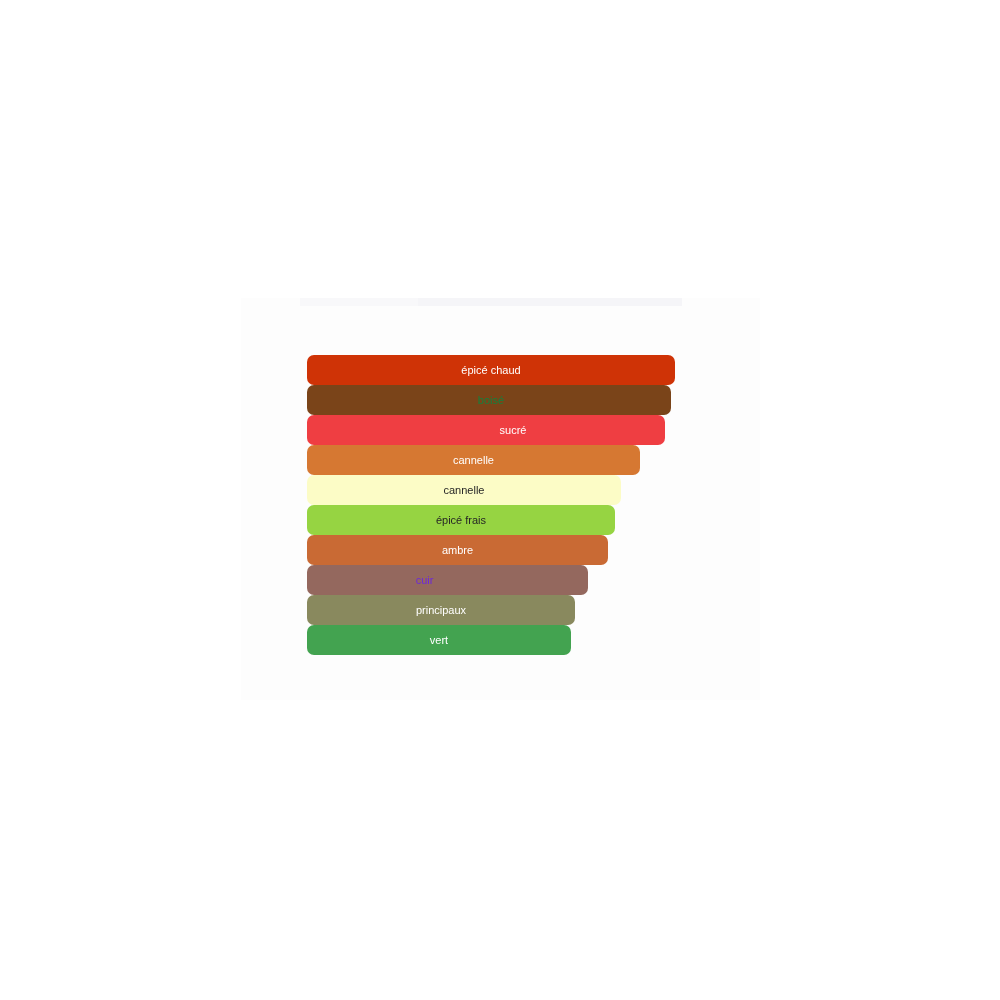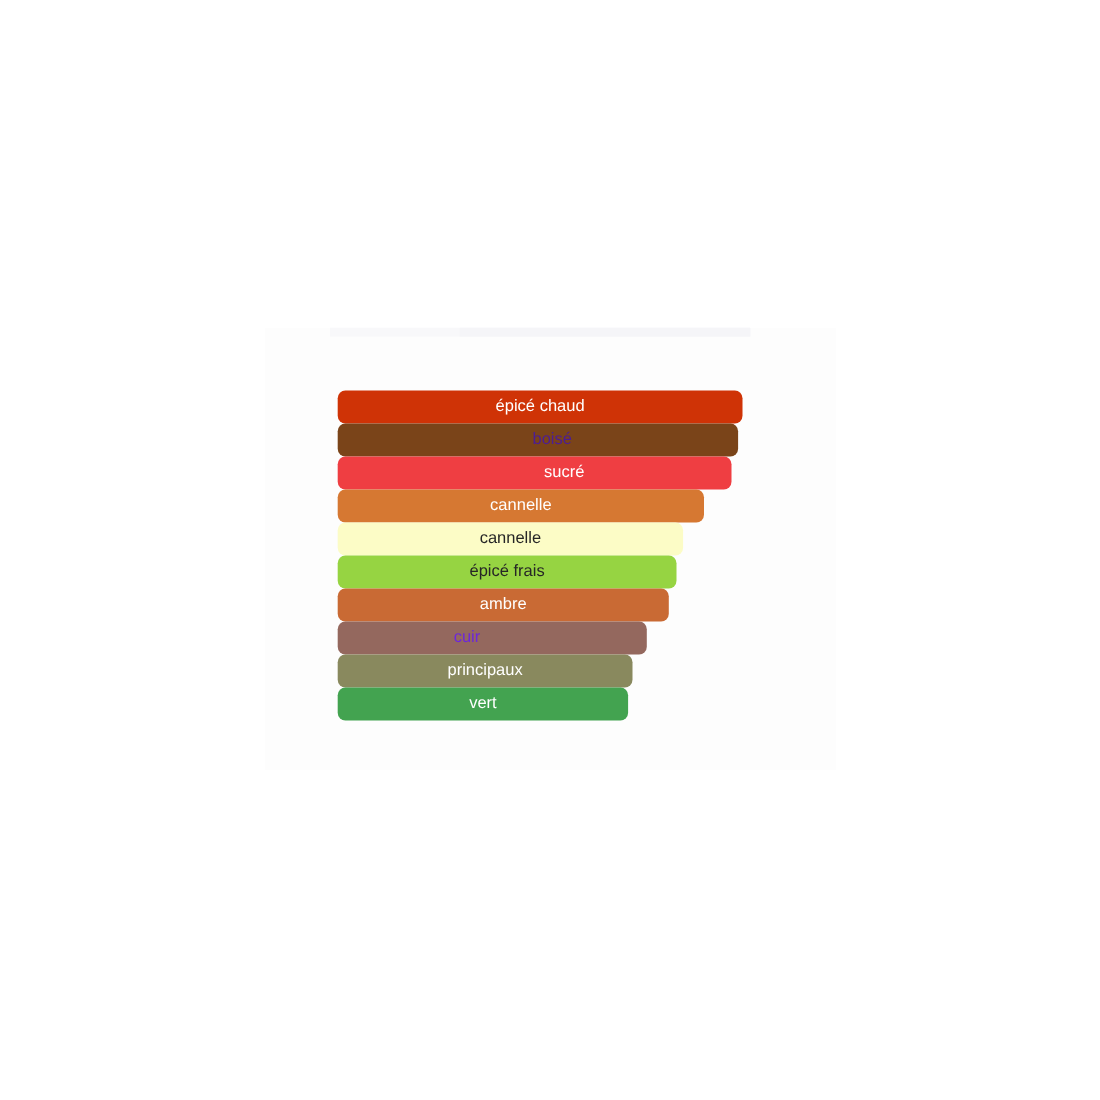--- a/index.html
+++ b/index.html
@@ -86,21 +86,21 @@
     height: 30px;
     border-radius: 7px;
     box-sizing: border-box;
   }
   .bar-label {
     position: absolute;
     top: 0;
     height: 30px;
     line-height: 30px;
     text-align: center;
-    font-size: 15px;
+    font-size: 11px;
     white-space: nowrap;
     pointer-events: none;
   }
 </style>
 </head>
 <body>
 
 <div id="stage">
 
   <div id="chart-panel"></div>
@@ -109,21 +109,21 @@
   <div id="top-artifact-b"></div>
 
 
   <div id="bars">
       <div class="bar-row">
         <div class="bar" style="width: 368px; background: rgb(207, 51, 6);"></div>
         <div class="bar-label" style="left: 0px; width: 368px; color: rgb(255, 255, 255);">épicé chaud</div>
       </div>
       <div class="bar-row">
         <div class="bar" style="width: 364px; background: rgb(122, 68, 25);"></div>
-        <div class="bar-label" style="left: 0px; width: 368px; color: #4c1d95; padding-left: 11px;">boisé</div>
+        <div class="bar-label" style="left: 0px; width: 368px; color: #15803d;">boisé</div>
       </div>
       <div class="bar-row">
         <div class="bar" style="width: 358px; background: rgb(239, 62, 66);"></div>
         <div class="bar-label" style="left: 0px; width: 412px; color: rgb(255, 255, 255);">sucré</div>
       </div>
       <div class="bar-row">
         <div class="bar" style="width: 333px; background: rgb(214, 120, 50);"></div>
         <div class="bar-label" style="left: 0px; width: 333px; color: rgb(255, 255, 255);">cannelle</div>
       </div>
       <div class="bar-row">

